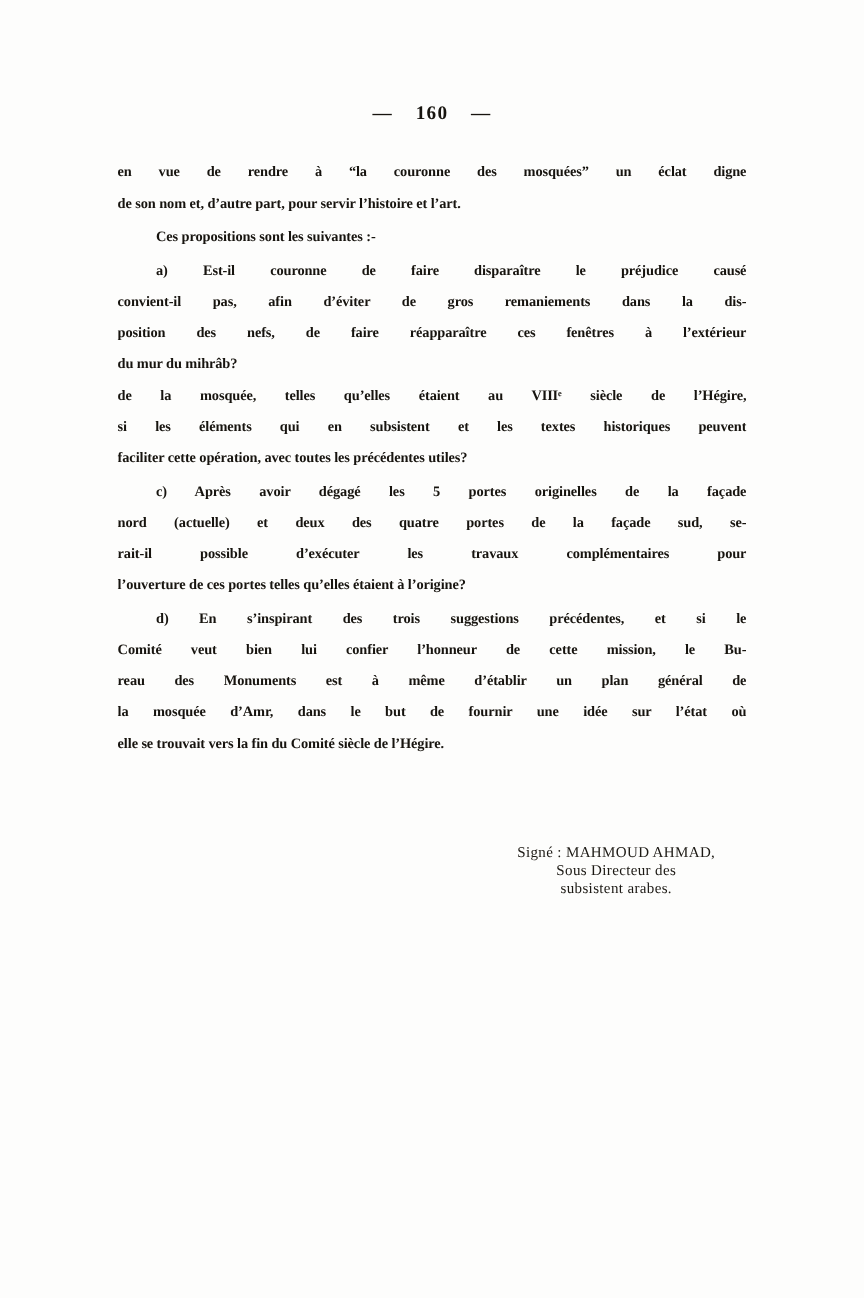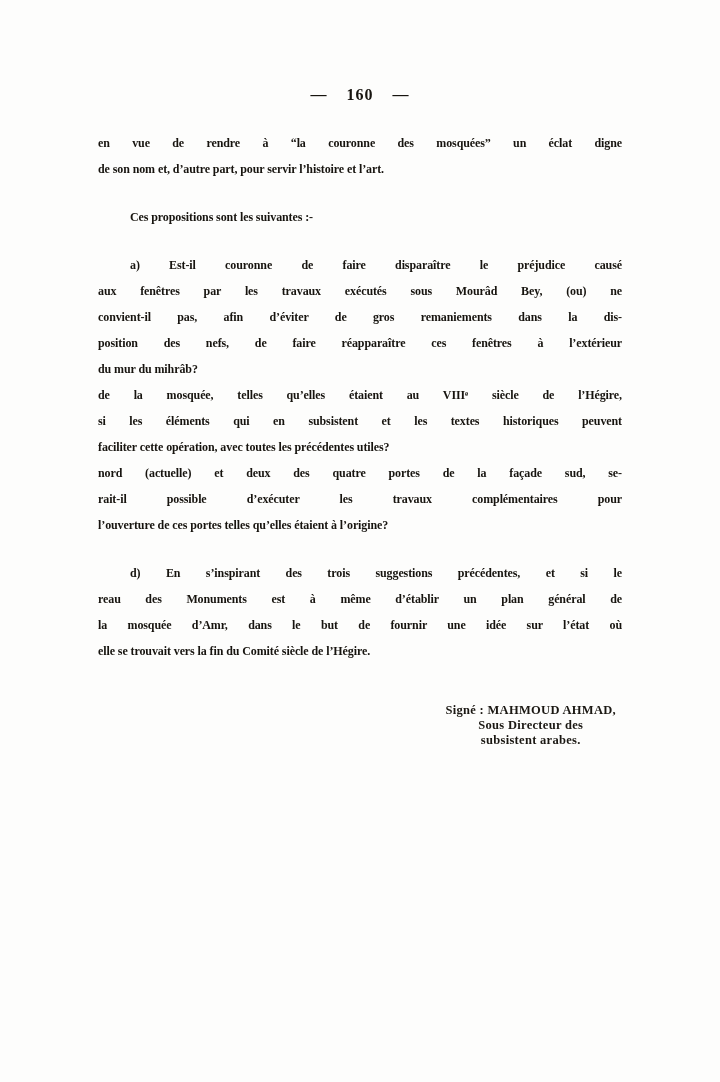--- a/index.html
+++ b/index.html
@@ -45,56 +45,57 @@
     content: "";
     display: inline-block;
     width: 100%;
     height: 0;
   }
   .line.pend {
     text-align: right;
     text-align-last: left;
   }
   .line.indent { text-indent: 32px; }
-  .line.pstart { margin-top: 22px; }
+  .line.pstart { margin-top: 2px; }
   .signature {
     position: absolute;
     top: 703px;
-    right: 104px;
+    right: 124px;
     text-align: center;
     font-size: 12.5px;
     line-height: 15px;
-    font-weight: 700;
+    font-weight: 400;
     letter-spacing: 0.3px;
     color: #1b1813;
   }
 </style>
 </head>
 <body>
 
 <div class="paper">
 
   <div class="pagenum">— 160 —</div>
 
   <div class="column">
     <div class="line jl">en vue de rendre à “la couronne des mosquées” un éclat digne</div>
     <div class="line pend">de son nom et, d’autre part, pour servir l’histoire et l’art.</div>
     <div class="line pstart indent pend">Ces propositions sont les suivantes :-</div>
     <div class="line pstart indent jl">a) Est-il couronne de faire disparaître le préjudice causé</div>
-    <div class="line jl">aux fenêtres par les travaux exécutés sous Mourâd Bey, (ou) ne</div>
     <div class="line jl">convient-il pas, afin d’éviter de gros remaniements dans la dis-</div>
     <div class="line jl">position des nefs, de faire réapparaître ces fenêtres à l’extérieur</div>
     <div class="line pend">du mur du mihrâb?</div>
     <div class="line jl">de la mosquée, telles qu’elles étaient au VIIIᵉ siècle de l’Hégire,</div>
     <div class="line jl">si les éléments qui en subsistent et les textes historiques peuvent</div>
     <div class="line pend">faciliter cette opération, avec toutes les précédentes utiles?</div>
+    <div class="line pstart indent jl">c) Après avoir dégagé les 5 portes originelles de la façade</div>
     <div class="line jl">nord (actuelle) et deux des quatre portes de la façade sud, se-</div>
     <div class="line jl">rait-il possible d’exécuter les travaux complémentaires pour</div>
     <div class="line pend">l’ouverture de ces portes telles qu’elles étaient à l’origine?</div>
     <div class="line pstart indent jl">d) En s’inspirant des trois suggestions précédentes, et si le</div>
+    <div class="line jl">Comité veut bien lui confier l’honneur de cette mission, le Bu-</div>
     <div class="line jl">reau des Monuments est à même d’établir un plan général de</div>
     <div class="line jl">la mosquée d’Amr, dans le but de fournir une idée sur l’état où</div>
     <div class="line pend">elle se trouvait vers la fin du Comité siècle de l’Hégire.</div>
   </div>
 
   <div class="signature">
     <div>Signé : MAHMOUD AHMAD,</div>
     <div>Sous Directeur des</div>
     <div>subsistent arabes.</div>
   </div>

